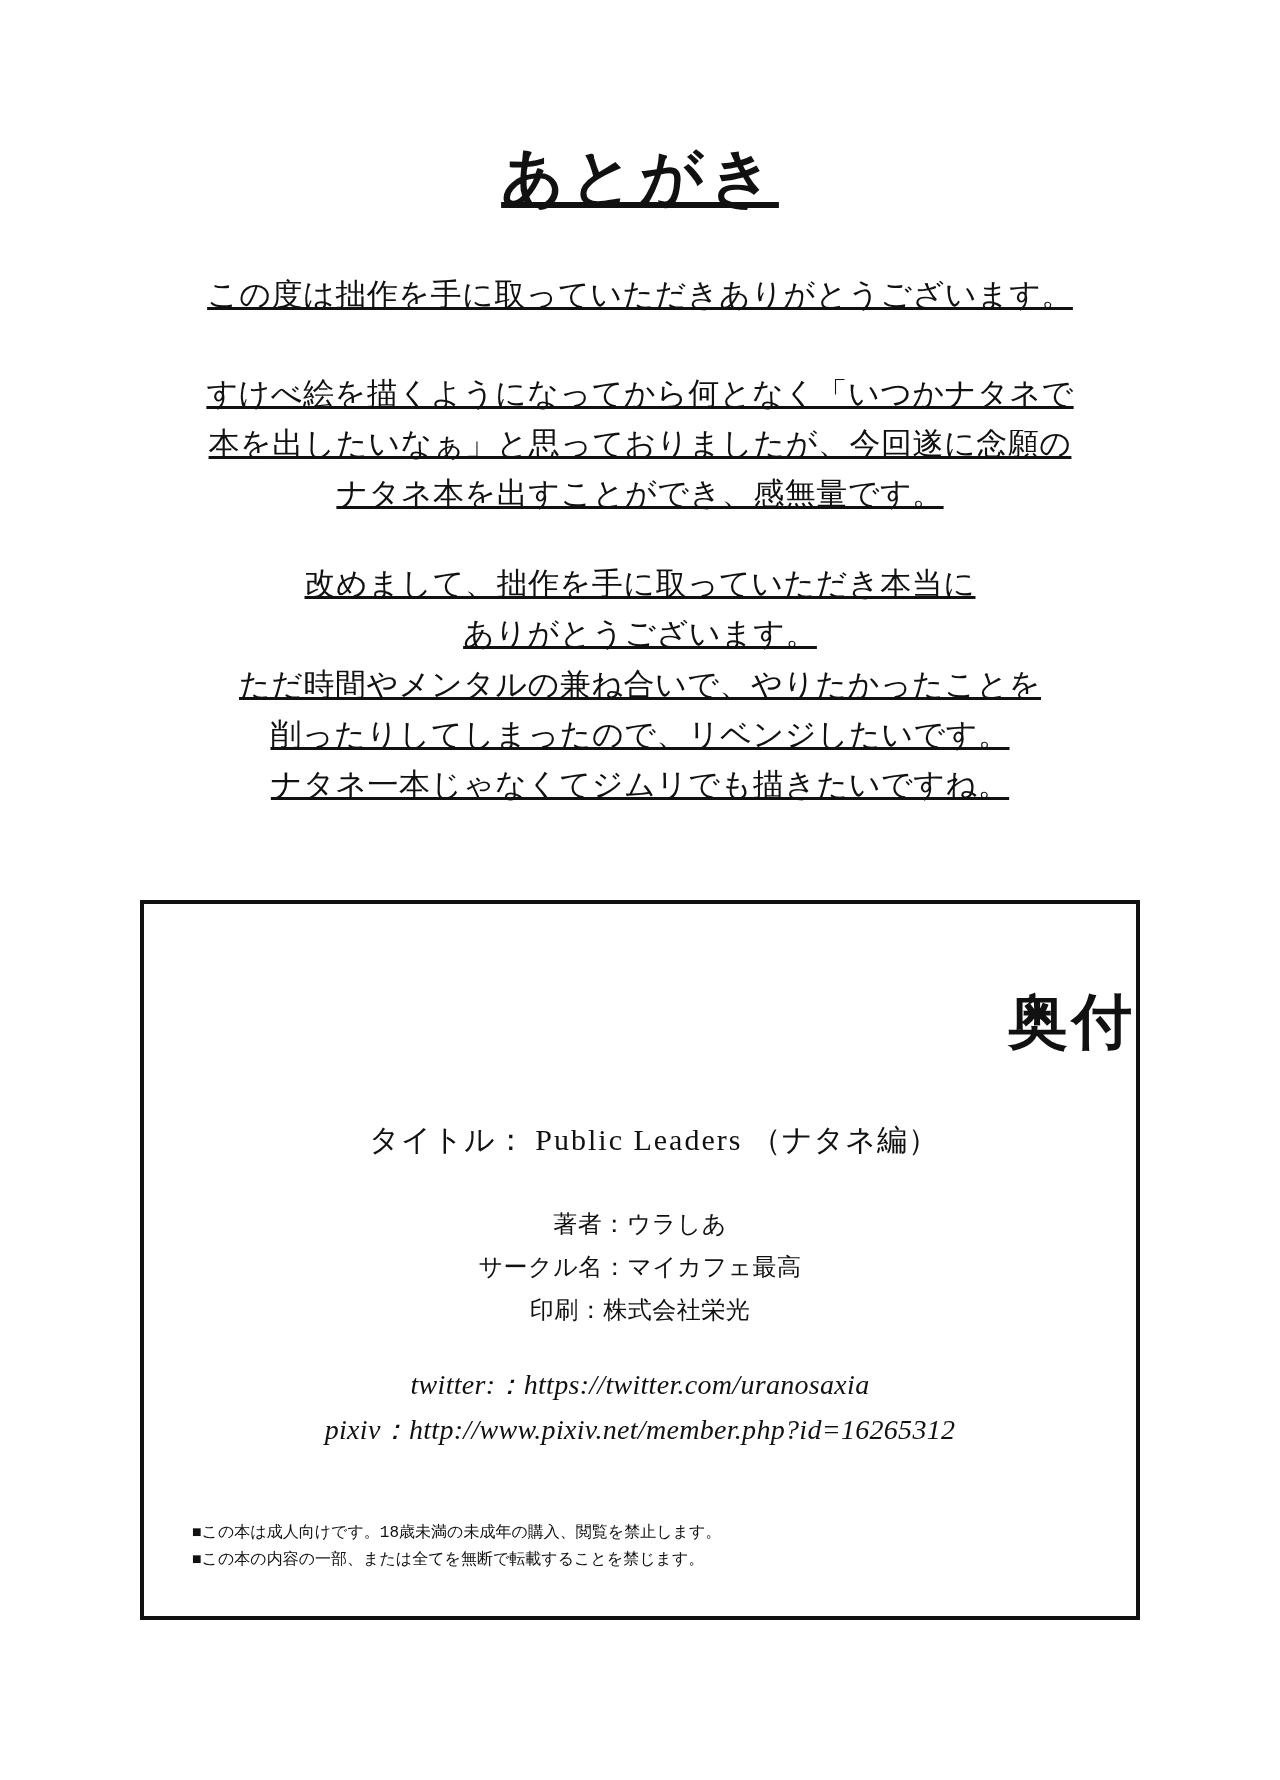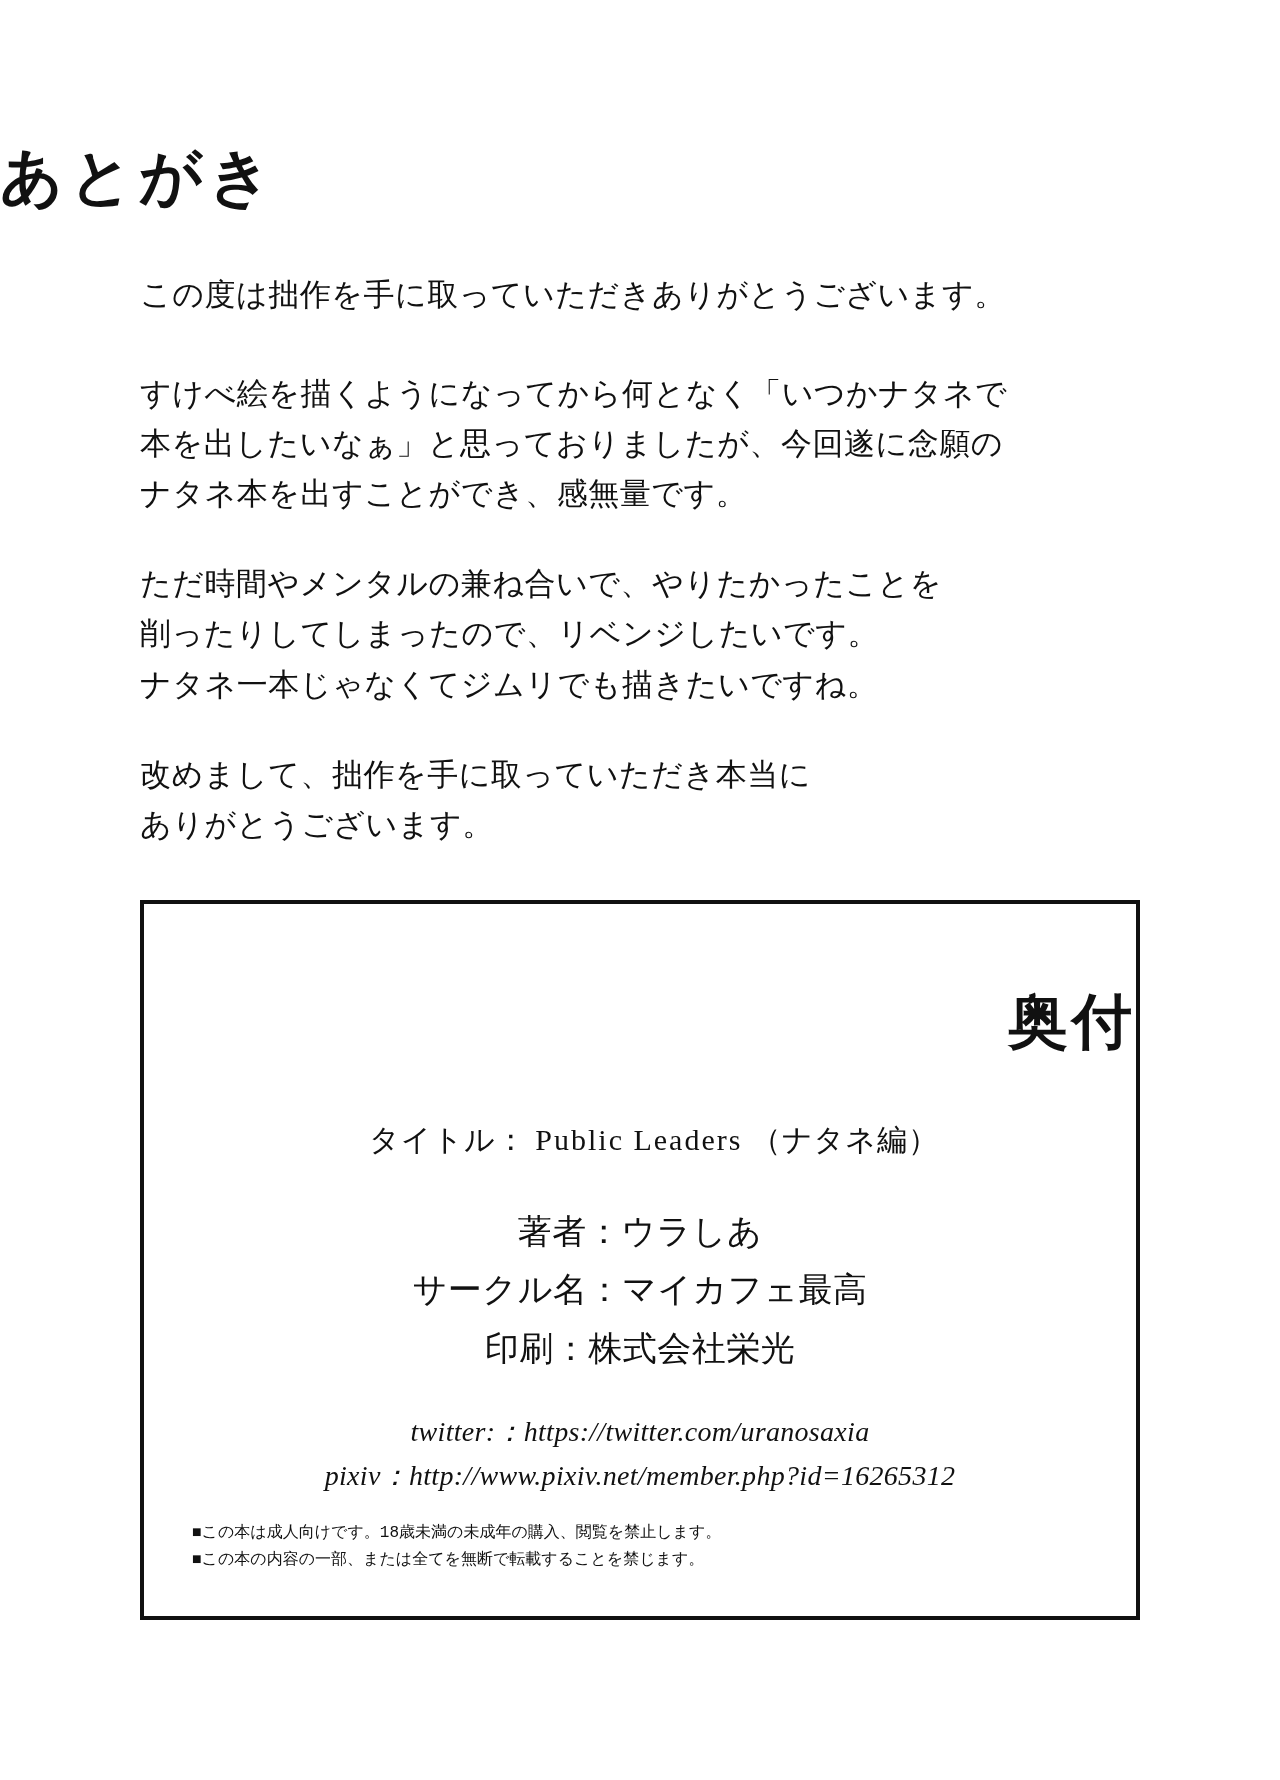--- a/index.html
+++ b/index.html
@@ -21,21 +21,22 @@
     position: relative;
     box-sizing: border-box;
   }
 
   
   .afterword {
     position: absolute;
     top: 140px;
     left: 0;
     width: 1280px;
-    text-align: left;
+    text-align: center;
+    text-decoration: underline;
   }
   .afterword-title {
     font-size: 62px;
     font-weight: 700;
     letter-spacing: 6px;
     line-height: 1.2;
     margin: 0 0 56px 0;
   }
   .para {
     font-size: 31px;
@@ -65,21 +66,21 @@
   }
   .colophon-title {
     font-size: 60px;
     font-weight: 700;
     letter-spacing: 4px;
     margin-top: 78px;
     margin-bottom: 54px;
     text-align: right;
   }
   .colophon-row {
-    font-size: 34px;
+    font-size: 24px;
     line-height: 1.55;
     margin: 0 0 6px 0;
     letter-spacing: 0.5px;
   }
   .title-line {
     font-size: 30px;
     margin-bottom: 42px;
     letter-spacing: 1px;
     padding-left: 28px;
   }
@@ -112,25 +113,25 @@
 <body>
 
 <div class="page">
 
   <section class="afterword">
     <h1 class="afterword-title">あとがき</h1>
     <p class="para first">この度は拙作を手に取っていただきありがとうございます。</p>
     <p class="para">すけべ絵を描くようになってから何となく「いつかナタネで
 本を出したいなぁ」と思っておりましたが、今回遂に念願の
 ナタネ本を出すことができ、感無量です。</p>
+    <p class="para last">改めまして、拙作を手に取っていただき本当に
+ありがとうございます。</p>
     <p class="para">ただ時間やメンタルの兼ね合いで、やりたかったことを
 削ったりしてしまったので、リベンジしたいです。
 ナタネ一本じゃなくてジムリでも描きたいですね。</p>
-    <p class="para last">改めまして、拙作を手に取っていただき本当に
-ありがとうございます。</p>
   </section>
 
   <section class="colophon">
     <div class="colophon-title">奥付</div>
 
     <div class="colophon-row title-line">
       <span>タイトル：</span>
       <span class="latin">Public Leaders</span>
       <span>（ナタネ編）</span>
     </div>

